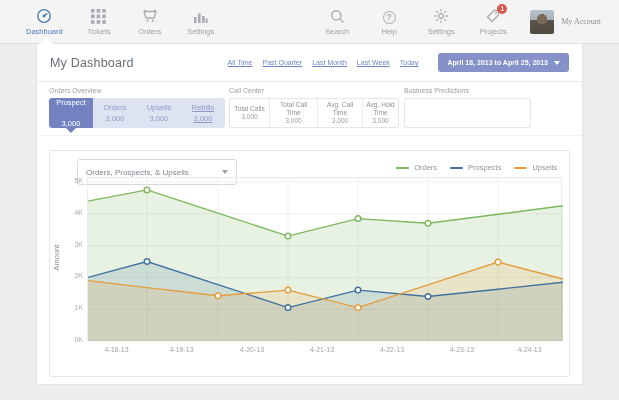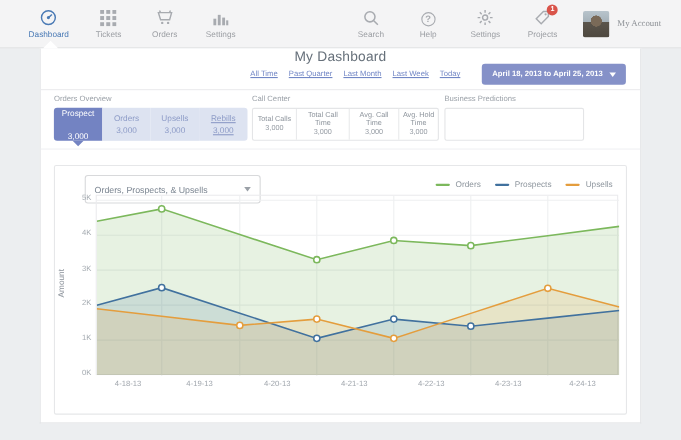--- a/index.html
+++ b/index.html
@@ -33,21 +33,21 @@
   .nav-notch { position:absolute; bottom:-1px; left:39px; width:0; height:0;
      border-left:7px solid transparent; border-right:7px solid transparent;
      border-bottom:7px solid #fff; }
 
   
   .content { margin:0 36px; height:341px; background:#fff;
              border:1px solid #e2e3e5; border-top:none; position:relative; }
 
   
   .header-row { height:38px; border-bottom:1px solid #ececee; display:flex;
-                align-items:center; padding:0 13px;flex-direction:column; }
+                align-items:center; padding:0 13px; }
   .page-title { font-size:12.5px; color:#66707a; letter-spacing:.2px; }
   .filters { margin-left:auto; display:flex; gap:10px; align-items:center; }
   .filter-link { font-size:7px; color:#7186c5; text-decoration:underline; cursor:pointer; white-space:nowrap; }
   .date-btn { margin-left:10px; background:#8591c8; color:#fff; font-size:7px; font-weight:bold;
               padding:6px 9px; border-radius:3px; display:flex; align-items:center; gap:6px;
               cursor:pointer; white-space:nowrap; }
   .caret-down { width:0; height:0; border-left:3.5px solid transparent;
                 border-right:3.5px solid transparent; border-top:4px solid #fff; }
 
   

